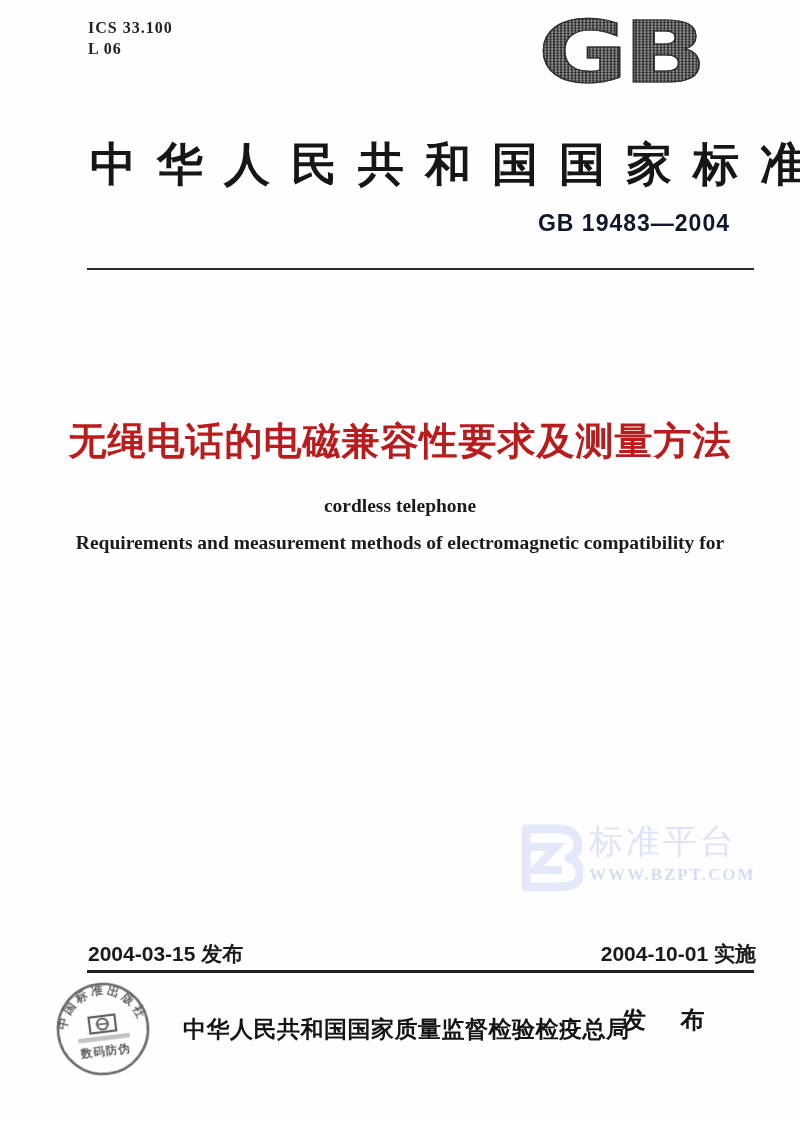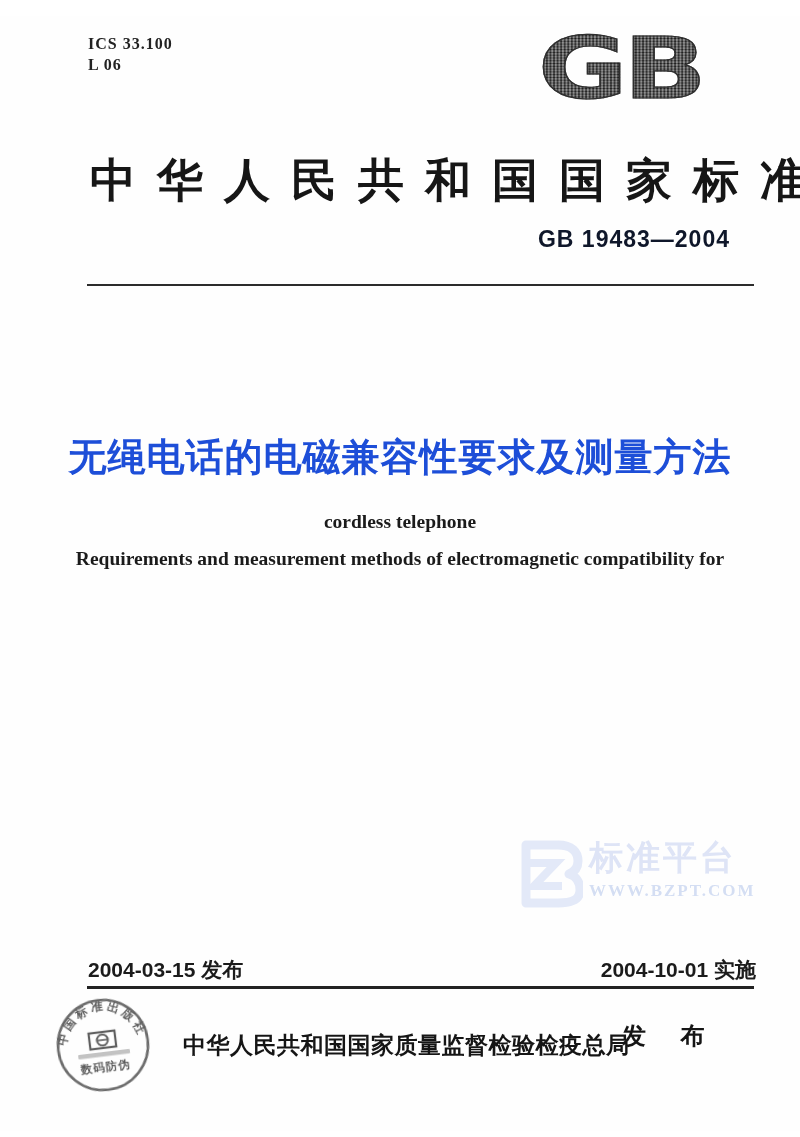--- a/index.html
+++ b/index.html
@@ -3,21 +3,21 @@
 <meta charset="utf-8">
 <style>
   * { margin: 0; padding: 0; box-sizing: border-box; }
   html, body { background: #ffffff; }
   body { font-family: "Liberation Sans", sans-serif; color: #1c1c1c; }
 
   .page {
     position: relative;
     width: 800px;
     height: 1115px;
-    margin: 16px auto;
+    margin: 0 auto;
     background: #fefefe;
     overflow: hidden;
   }
 
   
   .ics-block {
     position: absolute;
     left: 88px; top: 18px;
     font-family: "Liberation Serif", serif;
     font-weight: bold;
@@ -79,21 +79,21 @@
   }
 
   .doc-title-cn {
     position: absolute;
     left: 0; top: 416px;
     width: 100%;
     text-align: center;
     font-weight: bold;
     font-size: 38px;
     letter-spacing: 1px;
-    color: #1d4ed8;
+    color: #b91c1c;
   }
 
   .doc-title-en {
     position: absolute;
     left: 0; top: 487px;
     width: 100%;
     text-align: center;
     font-family: "Liberation Serif", serif;
     font-weight: bold;
     font-size: 19.5px;
@@ -103,21 +103,21 @@
 
   
   .watermark {
     position: absolute;
     left: 517px; top: 823px;
     display: flex;
     align-items: flex-start;
   }
   .wm-text { margin-left: 6px; }
   .wm-brand {
-    font-weight: bold;
+    font-weight: normal;
     font-size: 34px;
     letter-spacing: 3px;
     line-height: 36px;
     color: #dee4f6;
   }
   .wm-url {
     margin-top: 6px;
     font-family: "Liberation Serif", serif;
     font-weight: bold;
     font-size: 17px;

